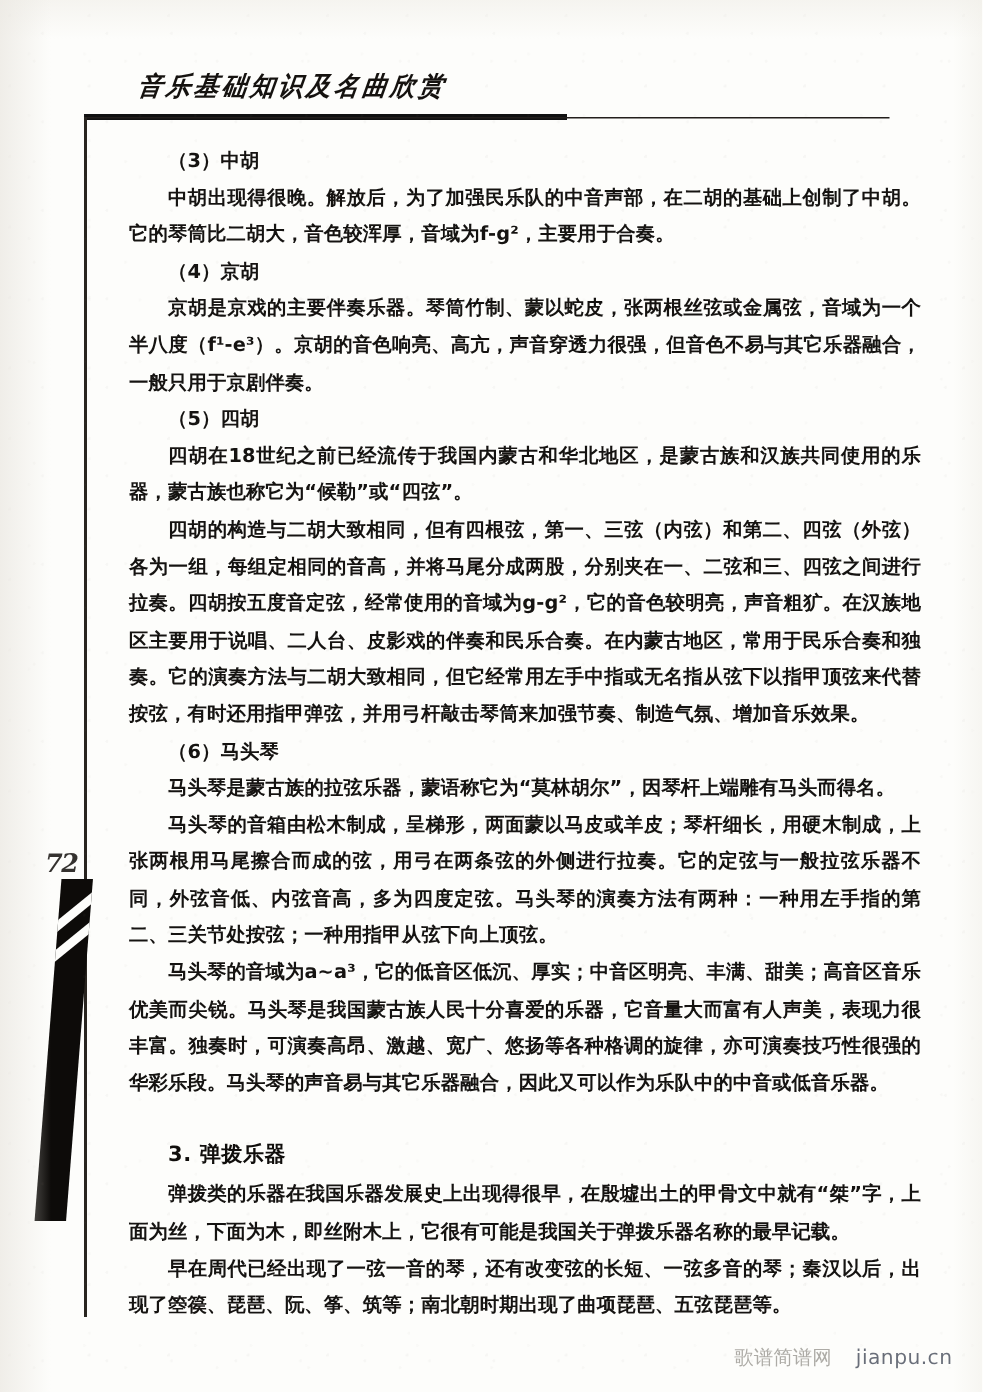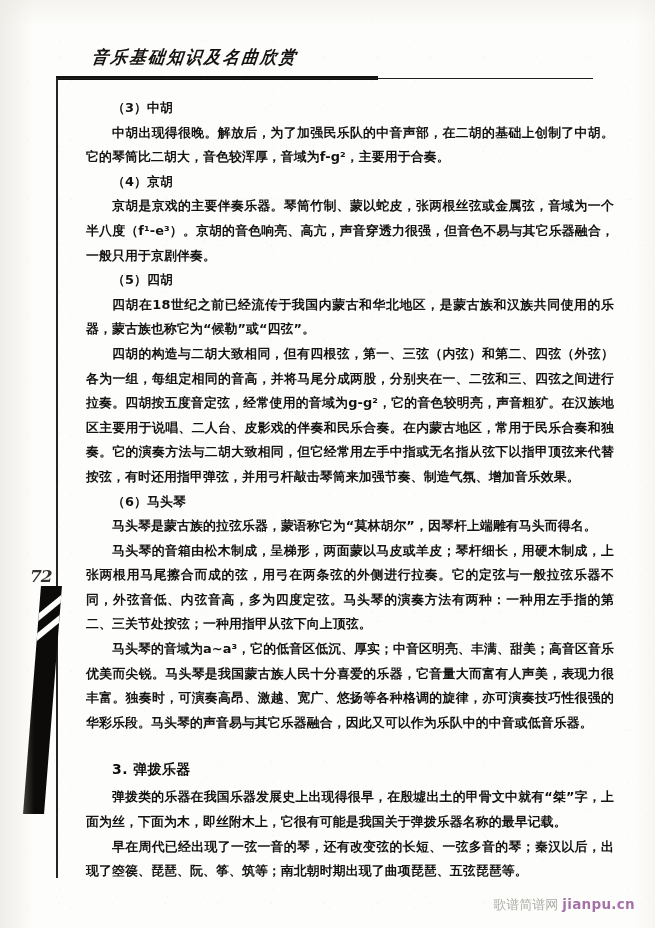--- a/index.html
+++ b/index.html
@@ -154,21 +154,21 @@
   }
   .gap { height: 12px; }
 
   
   #watermark {
     position: absolute;
     right: 20px;
     bottom: 14px;
     display: flex;
     align-items: baseline;
-    gap: 4px;
+    gap: 16px;
     opacity: 0.62;
   }
   #watermark .wm-cn {
     font-family: "DejaVu Sans", sans-serif;
     font-size: 13px;
     color: #7d7a73;
   }
   #watermark .wm-en {
     font-family: "DejaVu Sans", sans-serif;
     font-size: 13.5px;
@@ -226,16 +226,16 @@
     <p class="p indent">弹拨类的乐器在我国乐器发展史上出现得很早，在殷墟出土的甲骨文中就有“桀”字，上面为丝，下面为木，即丝附木上，它很有可能是我国关于弹拨乐器名称的最早记载。</p>
 
     <p class="p indent">早在周代已经出现了一弦一音的琴，还有改变弦的长短、一弦多音的琴；秦汉以后，出现了箜篌、琵琶、阮、筝、筑等；南北朝时期出现了曲项琵琶、五弦琵琶等。</p>
   </div>
 
   <div id="grain"></div>
   <div id="vignette"></div>
 
   <div id="watermark">
     <span class="wm-cn" style="color: rgb(125, 122, 115);">歌谱简谱网</span>
-    <span class="wm-en" style="color: #701a75; font-weight: bold;">jianpu.cn</span>
+    <span class="wm-en" style="color: #0f172a;">jianpu.cn</span>
   </div>
 
 </div>
 
 </body></html>

